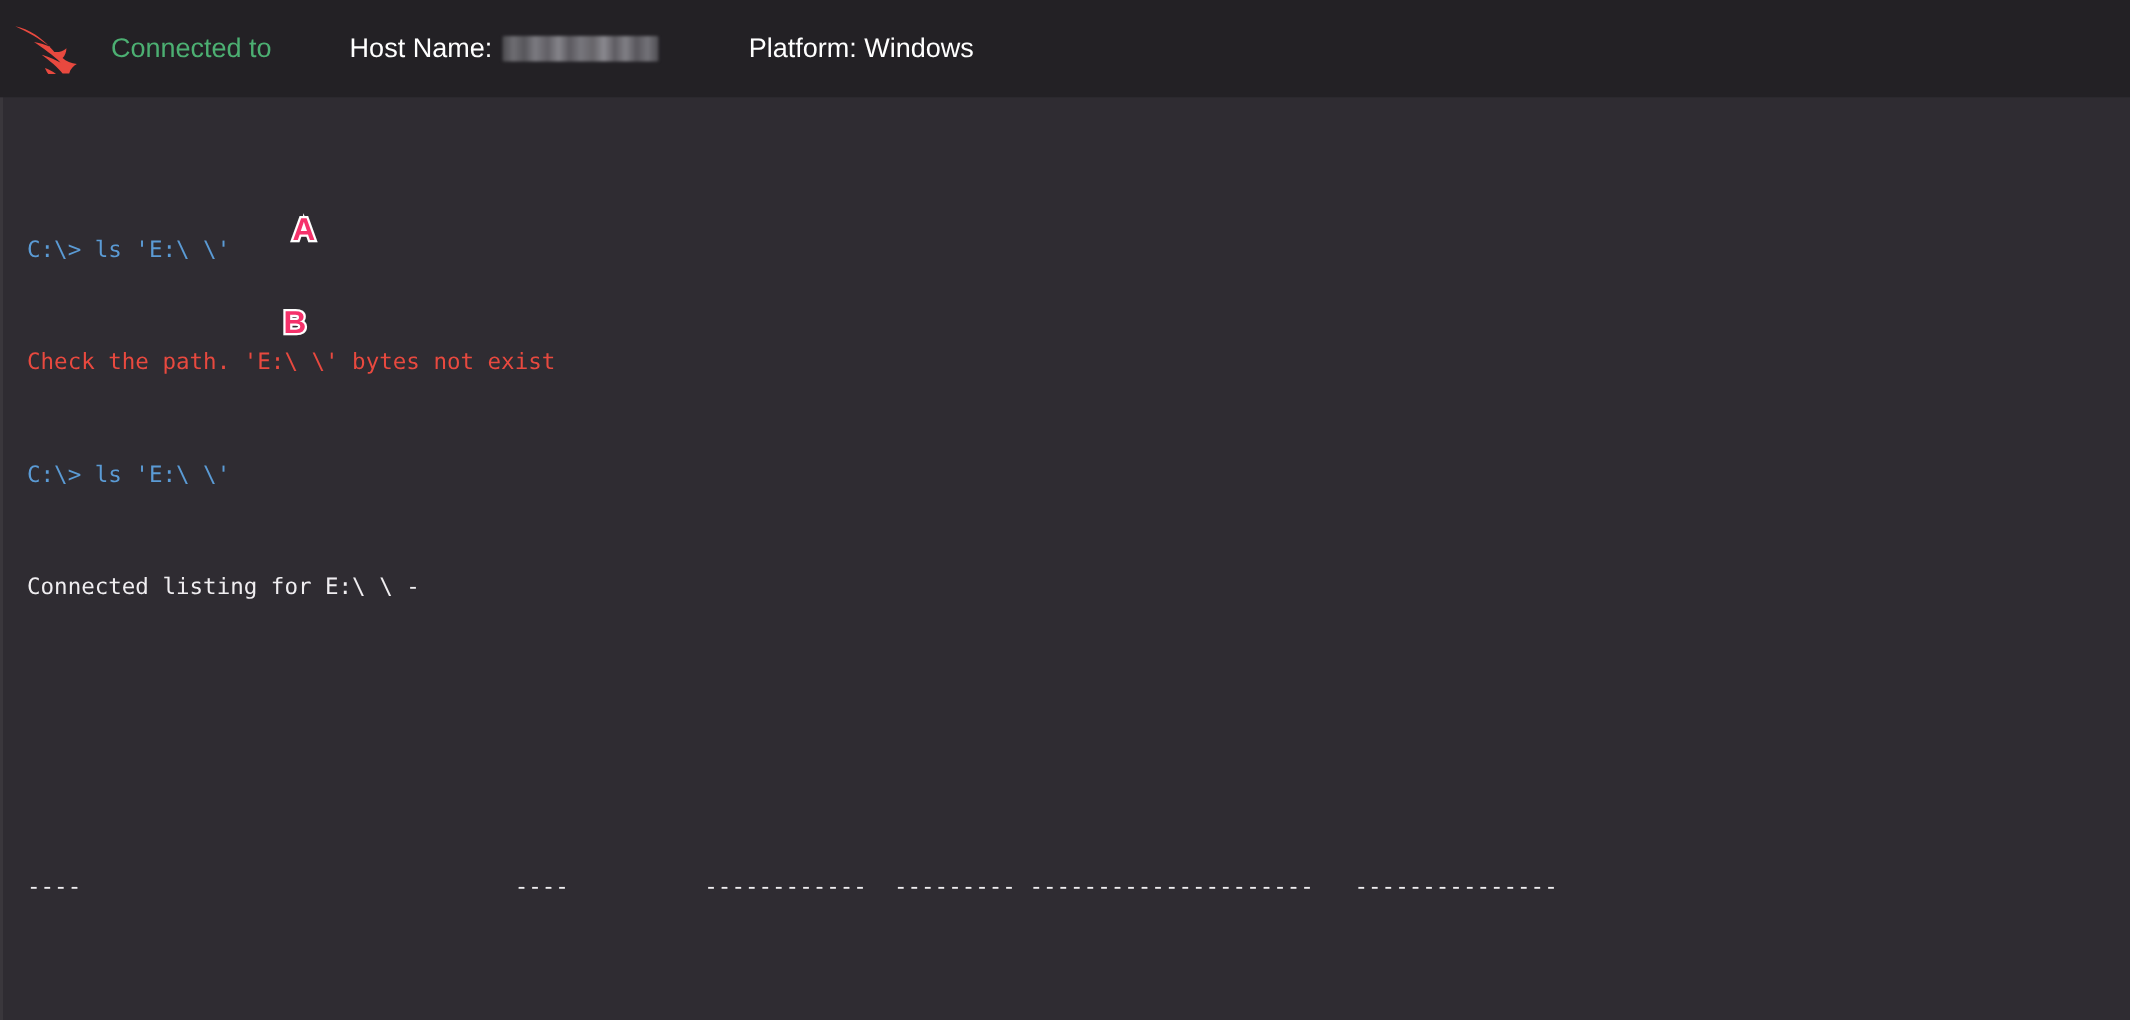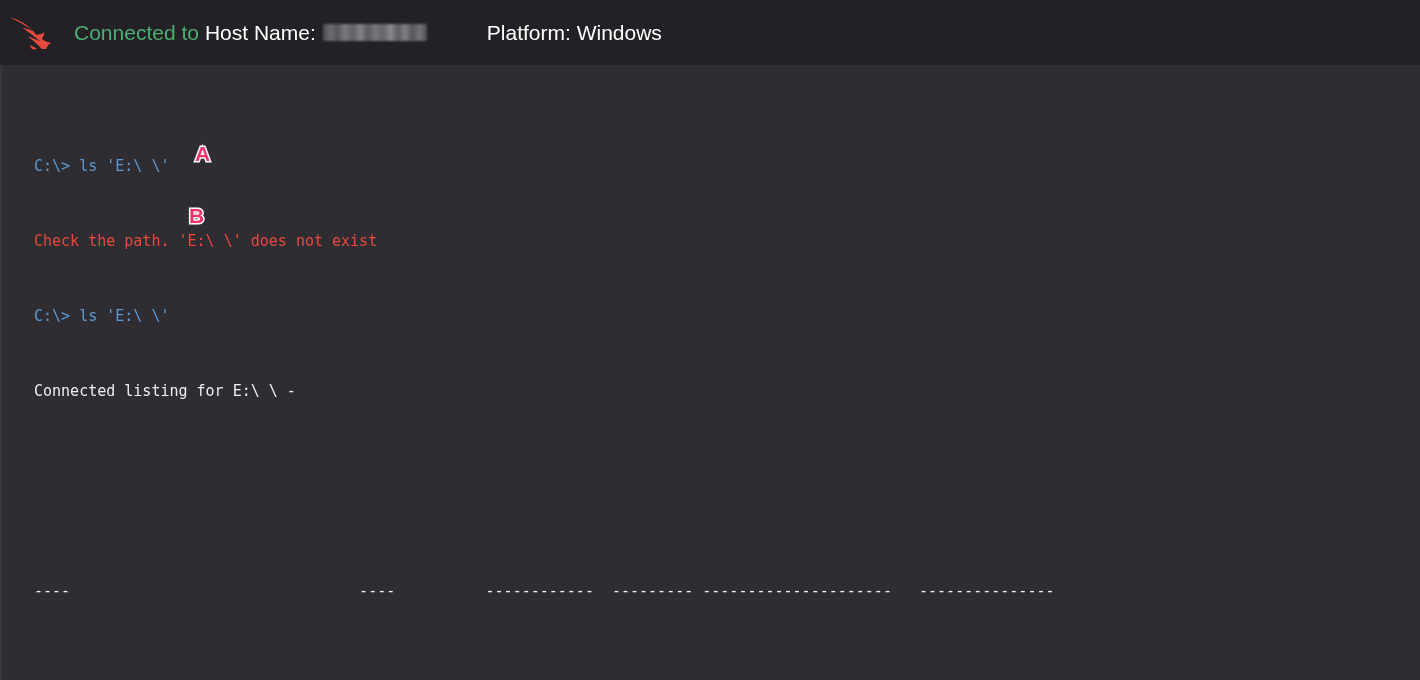--- a/index.html
+++ b/index.html
@@ -25,31 +25,31 @@
   }
   .logo {
     width: 44px;
     height: 40px;
     flex: 0 0 auto;
     margin-right: 22px;
     display: block;
   }
   .header-text {
     font-family: "Liberation Sans", sans-serif;
-    font-size: 21px;
+    font-size: 18px;
     color: #ffffff;
     white-space: nowrap;
     display: flex;
     align-items: center;
   }
   .connected {
     color: #4caf72;
     margin-right: 6px;
   }
-  .hostlabel { color: #ffffff; }
+  .hostlabel { color: #ffffff; margin-left: 46px; }
   .redaction {
     display: inline-block;
     width: 104px;
     height: 17px;
     margin-left: 7px;
     vertical-align: middle;
     border-radius: 1px;
     background:
       linear-gradient(90deg,
         #4b4a4e 0%, #6e6d72 7%, #57565b 14%, #7b7a80 21%,
@@ -63,21 +63,21 @@
     color: #ffffff;
   }
 
   
   .terminal {
     position: relative;
     height: 615px;
     background: #2f2c32;
     border-left: 2px solid #3a373c;
     box-sizing: border-box;
-    padding: 14px 0 0 32px;
+    padding: 14px 0 0 16px;
     font-size: 15px;
     line-height: 25px;
     white-space: pre;
     color: #e8e6e9;
   }
   .line { white-space: pre; }
   .cmd   { color: #5b9bd5; }
   .err   { color: #e8493f; }
   .out   { color: #f0eef1; }
   .blank { height: 25px; }
@@ -108,21 +108,21 @@
     <span class="connected">Connected to</span>
     <span class="hostlabel">Host Name:</span>
     <span class="redaction"></span>
     <span class="platform">Platform: Windows</span>
   </div>
 </div>
 
 <div class="terminal">
 
   <div class="line cmd">C:\&gt; ls 'E:\ \'</div>
-  <div class="line err">Check the path. 'E:\ \' does not exist</div>
+  <div class="line err">Check the path. 'E:\ \' bytes not exist</div>
   <div class="line cmd">C:\&gt; ls 'E:\ \'</div>
   <div class="line out">Connected listing for E:\ \ -</div>
 
   <div class="blank"></div>
 
   <div class="line out">----                                ----          ------------  --------- ---------------------   ---------------</div>
 
   
   
   

